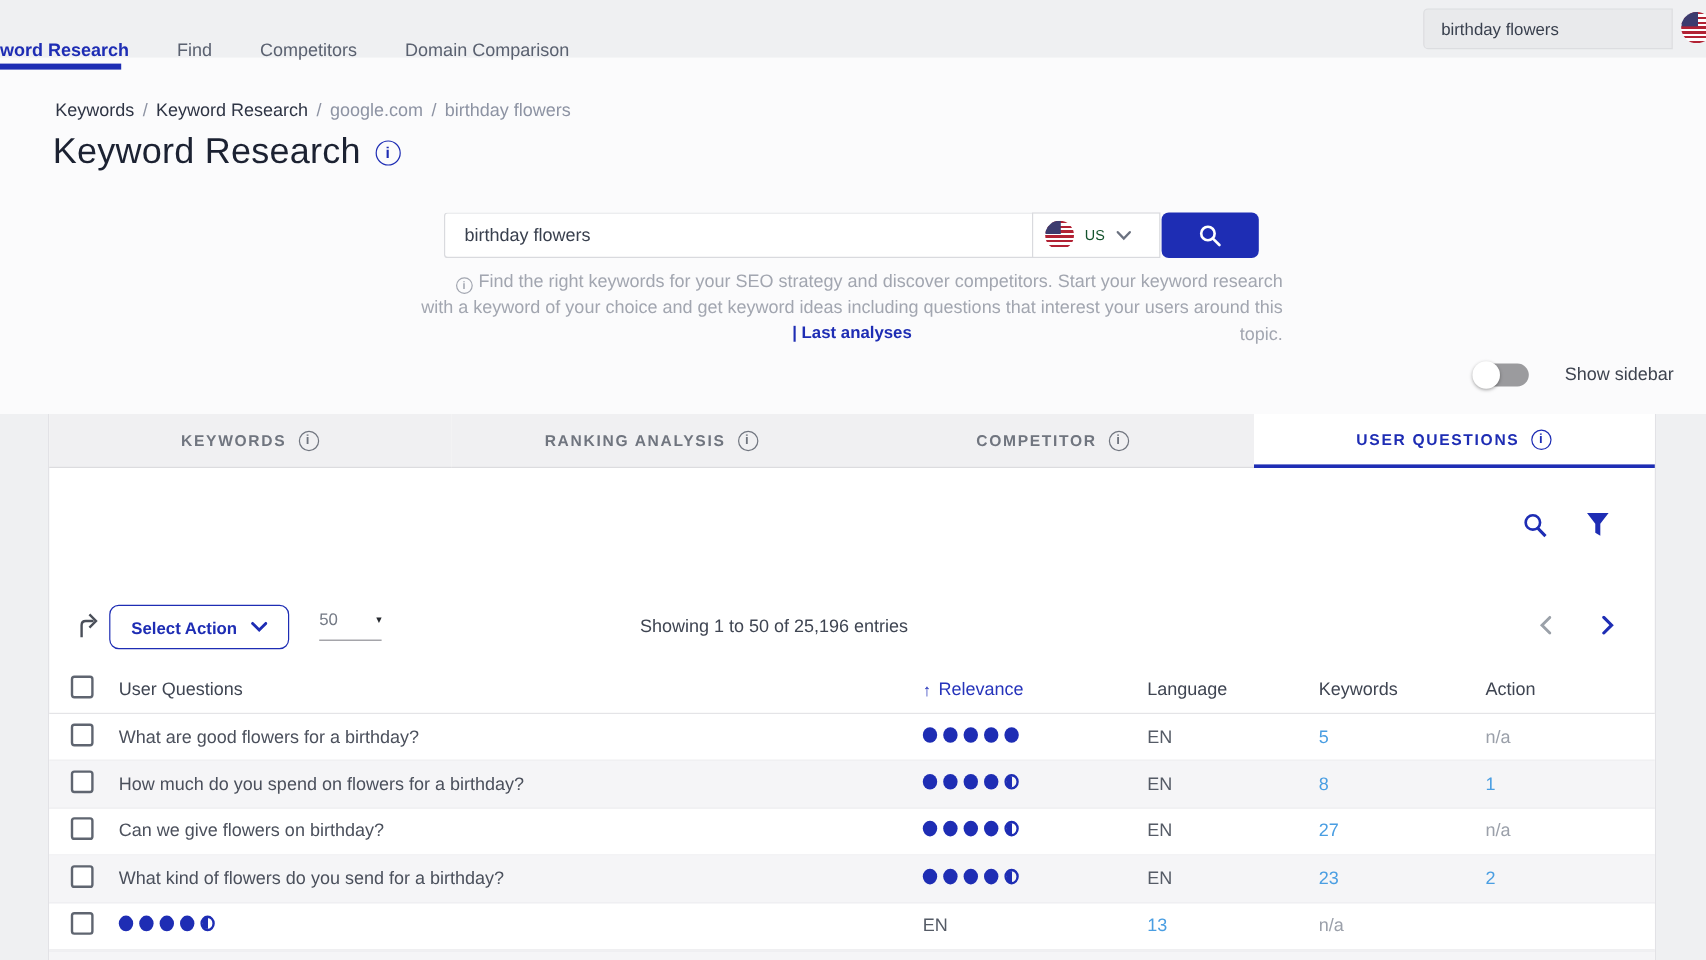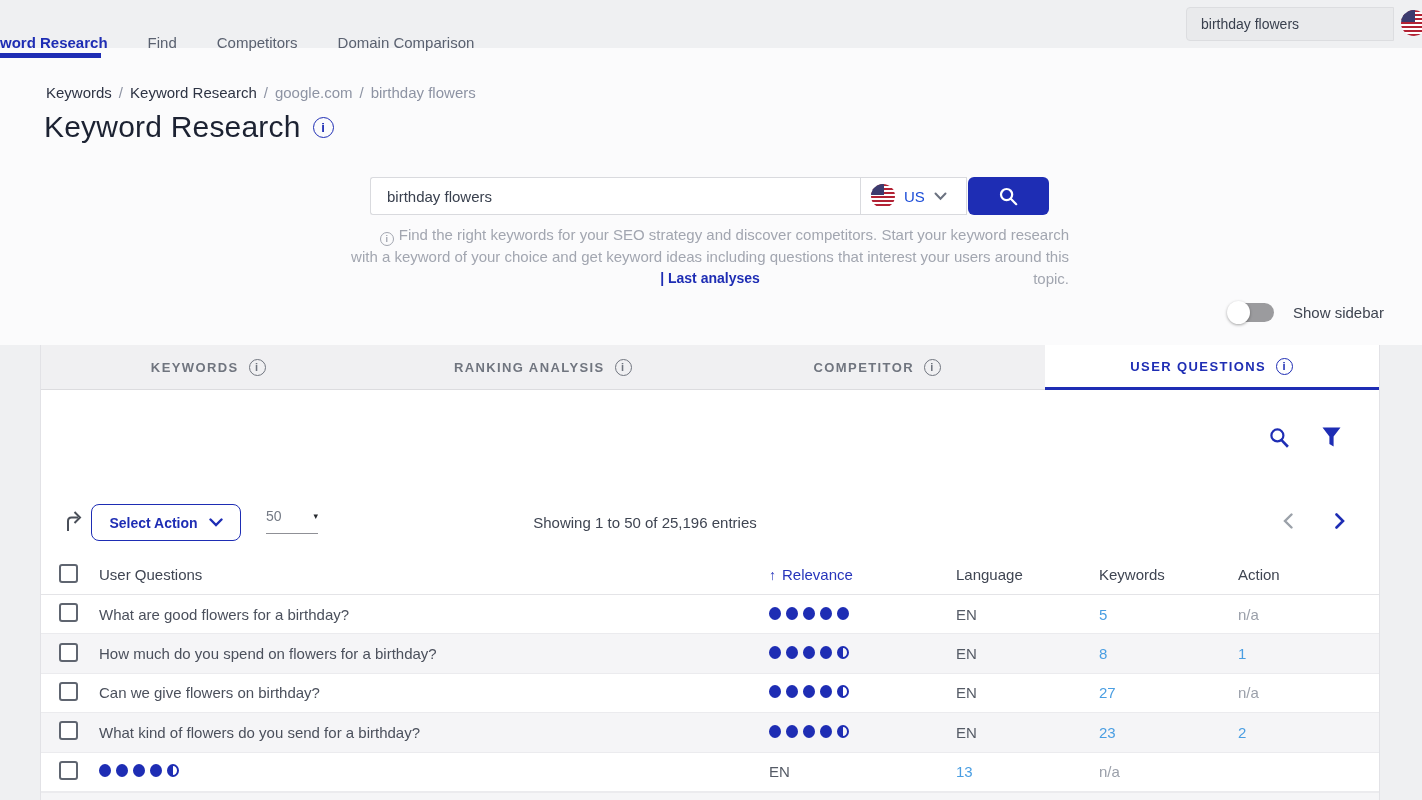--- a/index.html
+++ b/index.html
@@ -36,31 +36,31 @@
   .page-title { font-size:30px; font-weight:500; color:#1c2232; letter-spacing:0.2px; }
   .circle-i { display:inline-flex; align-items:center; justify-content:center; width:17px; height:17px;
     border:1.6px solid currentColor; border-radius:50%; font-size:11px; font-weight:700; font-style:normal; }
   .title-info { color:#1e2db4; width:21px; height:21px; font-size:13px; cursor:pointer; }
   
   .kw-search { position:absolute; left:370px; top:177px; height:38px; display:flex; }
   .kw-input { width:490px; height:38px; background:#fff; border:1px solid #d9dade; border-right:none;
     border-radius:3px 0 0 3px; padding-left:16px; font-family:inherit; font-size:15px; color:#39404e; outline:none; }
   .kw-country { width:107px; height:38px; background:#fff; border:1px solid #d9dade;
     display:flex; align-items:center; padding:0 10px; gap:9px; cursor:pointer; }
-  .kw-country .code { font-size:15px; color:#1d4ed8; }
+  .kw-country .code { font-size:12px; color:#14532d; }
   .kw-btn { width:81px; height:38px; background:#1e2db4; border:none; border-radius:6px; margin-left:1px;
     display:flex; align-items:center; justify-content:center; cursor:pointer; }
   .kw-desc { position:absolute; left:351px; top:224px; width:718px; text-align:right;
     font-size:15px; line-height:22px; color:#a2a6b0; }
   .desc-info { display:inline-flex; align-items:center; justify-content:center; width:14px; height:14px;
     border:1.2px solid #a2a6b0; border-radius:50%; font-size:9px; font-weight:700; margin-right:5px; vertical-align:-2px; }
   .last-analyses { position:absolute; left:351px; top:269px; width:718px; text-align:center; }
   .last-analyses span { color:#1e2db4; font-size:14px; font-weight:600; cursor:pointer; }
   
-  .toggle-row { position:absolute; left:1229px; top:303px; display:flex; align-items:center; gap:19px; }
+  .toggle-row { position:absolute; left:1229px; top:303px; display:flex; align-items:center; gap:30px; }
   .toggle { position:relative; width:45px; height:19px; border-radius:10px; background:#9b9b9e; cursor:pointer; }
   .toggle .knob { position:absolute; left:-2px; top:-2px; width:23px; height:23px; border-radius:50%;
     background:#fff; box-shadow:0 1px 3px rgba(0,0,0,0.35); }
   .toggle-label { font-size:15px; color:#3e4450; }
   
   .lower { position:absolute; left:0; top:345px; width:1422px; height:455px; background:#eff0f2; }
   .panel { position:absolute; left:40px; top:0; width:1340px; height:455px; background:#fff;
     border-left:1px solid #e2e2e6; border-right:1px solid #e2e2e6; }
   .tabs { display:grid; grid-template-columns:repeat(4,1fr); height:45px; }
   .tab { display:flex; align-items:center; justify-content:center; gap:10px; background:#f0f0f2;

